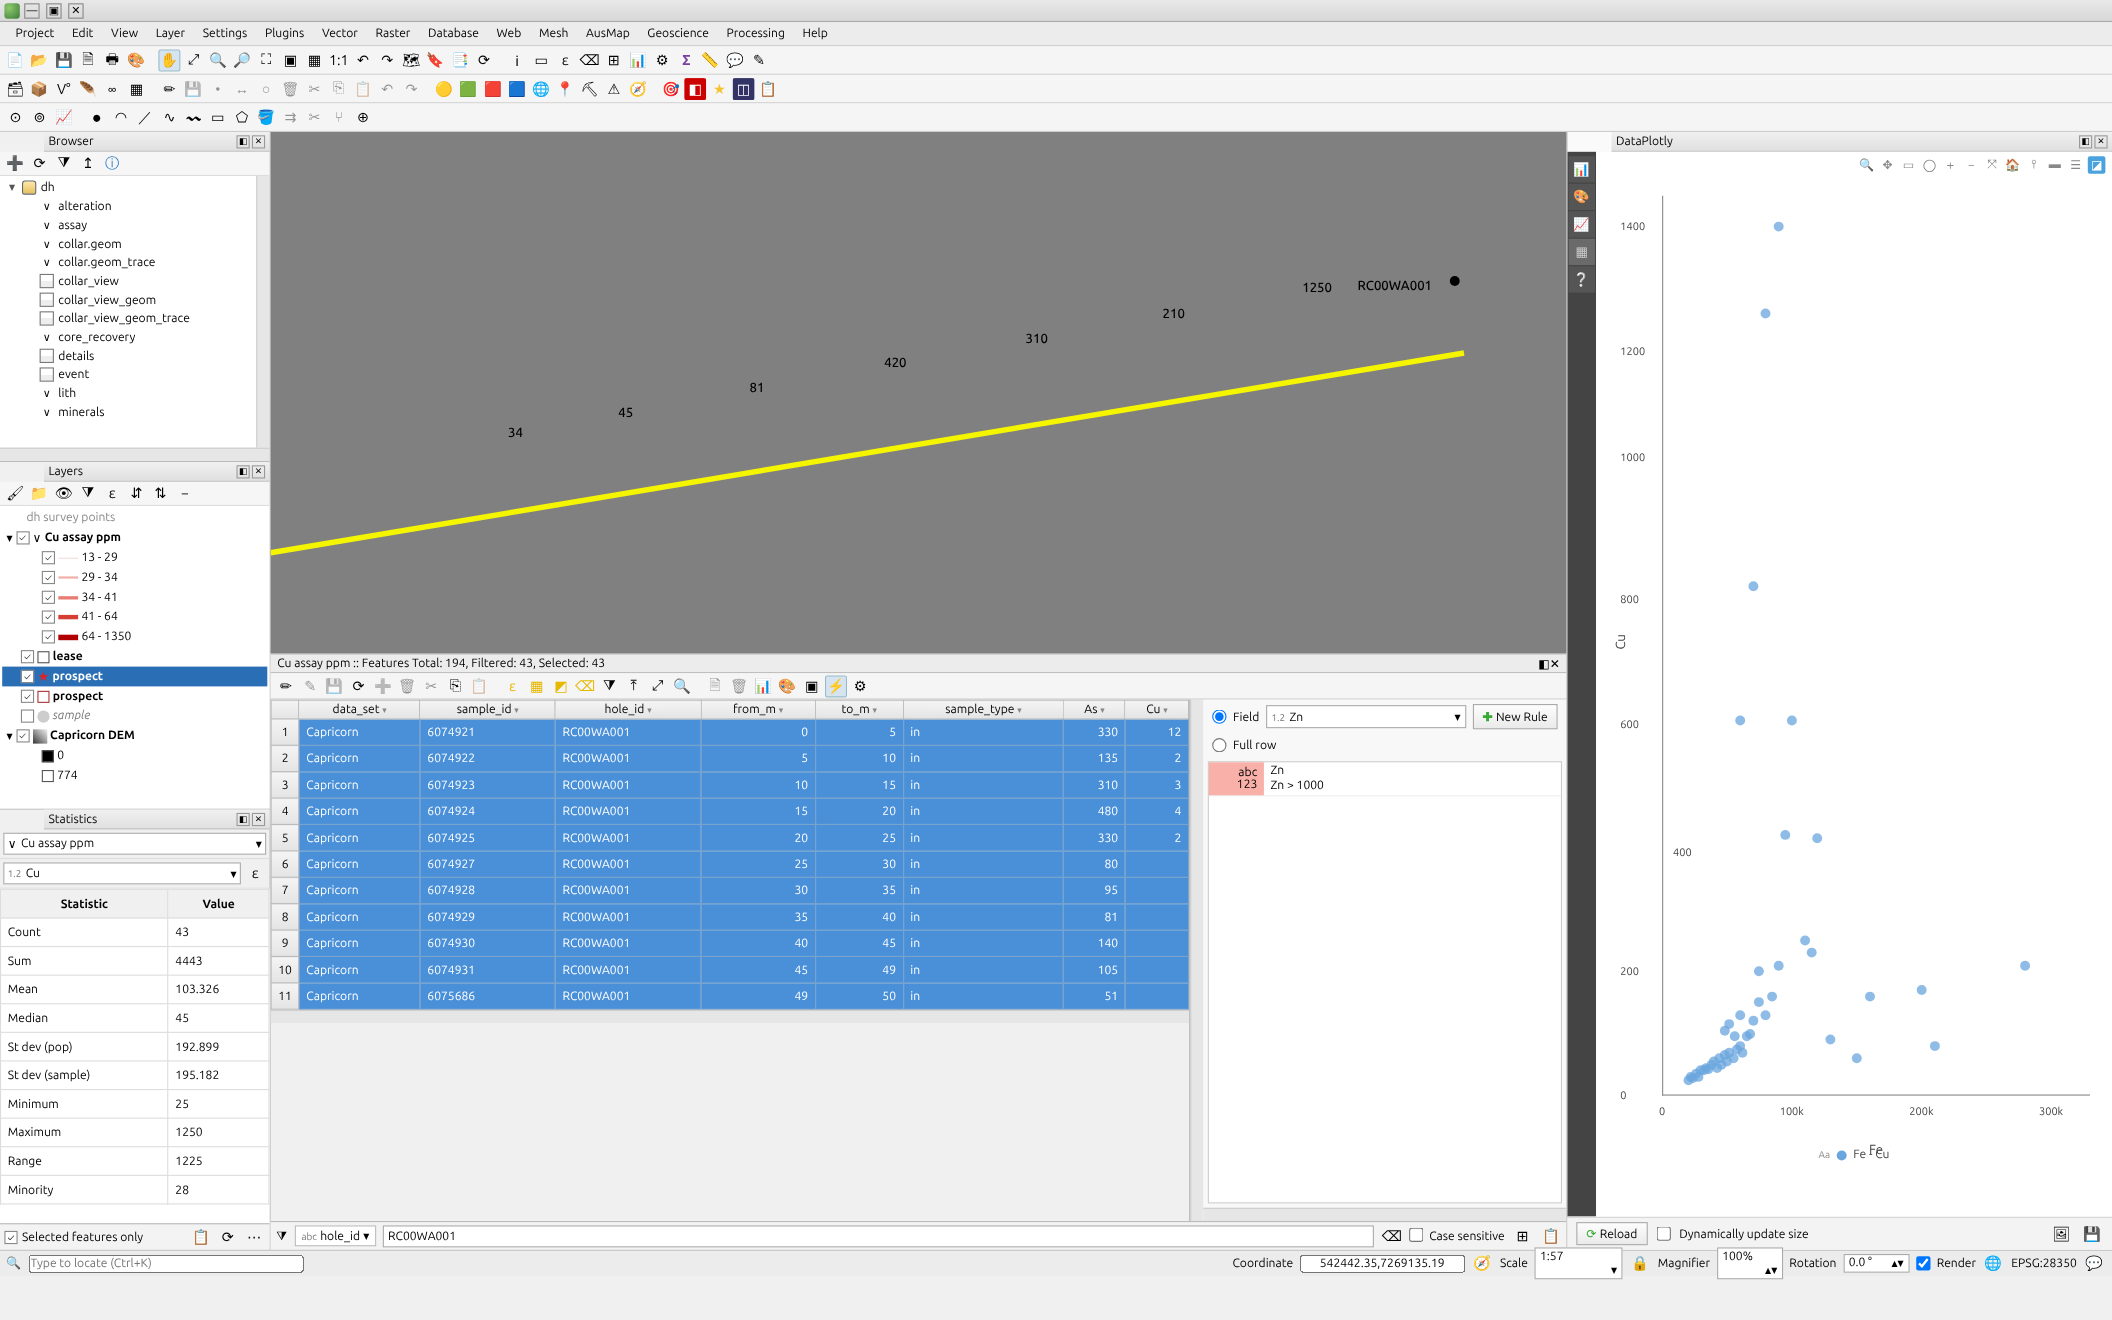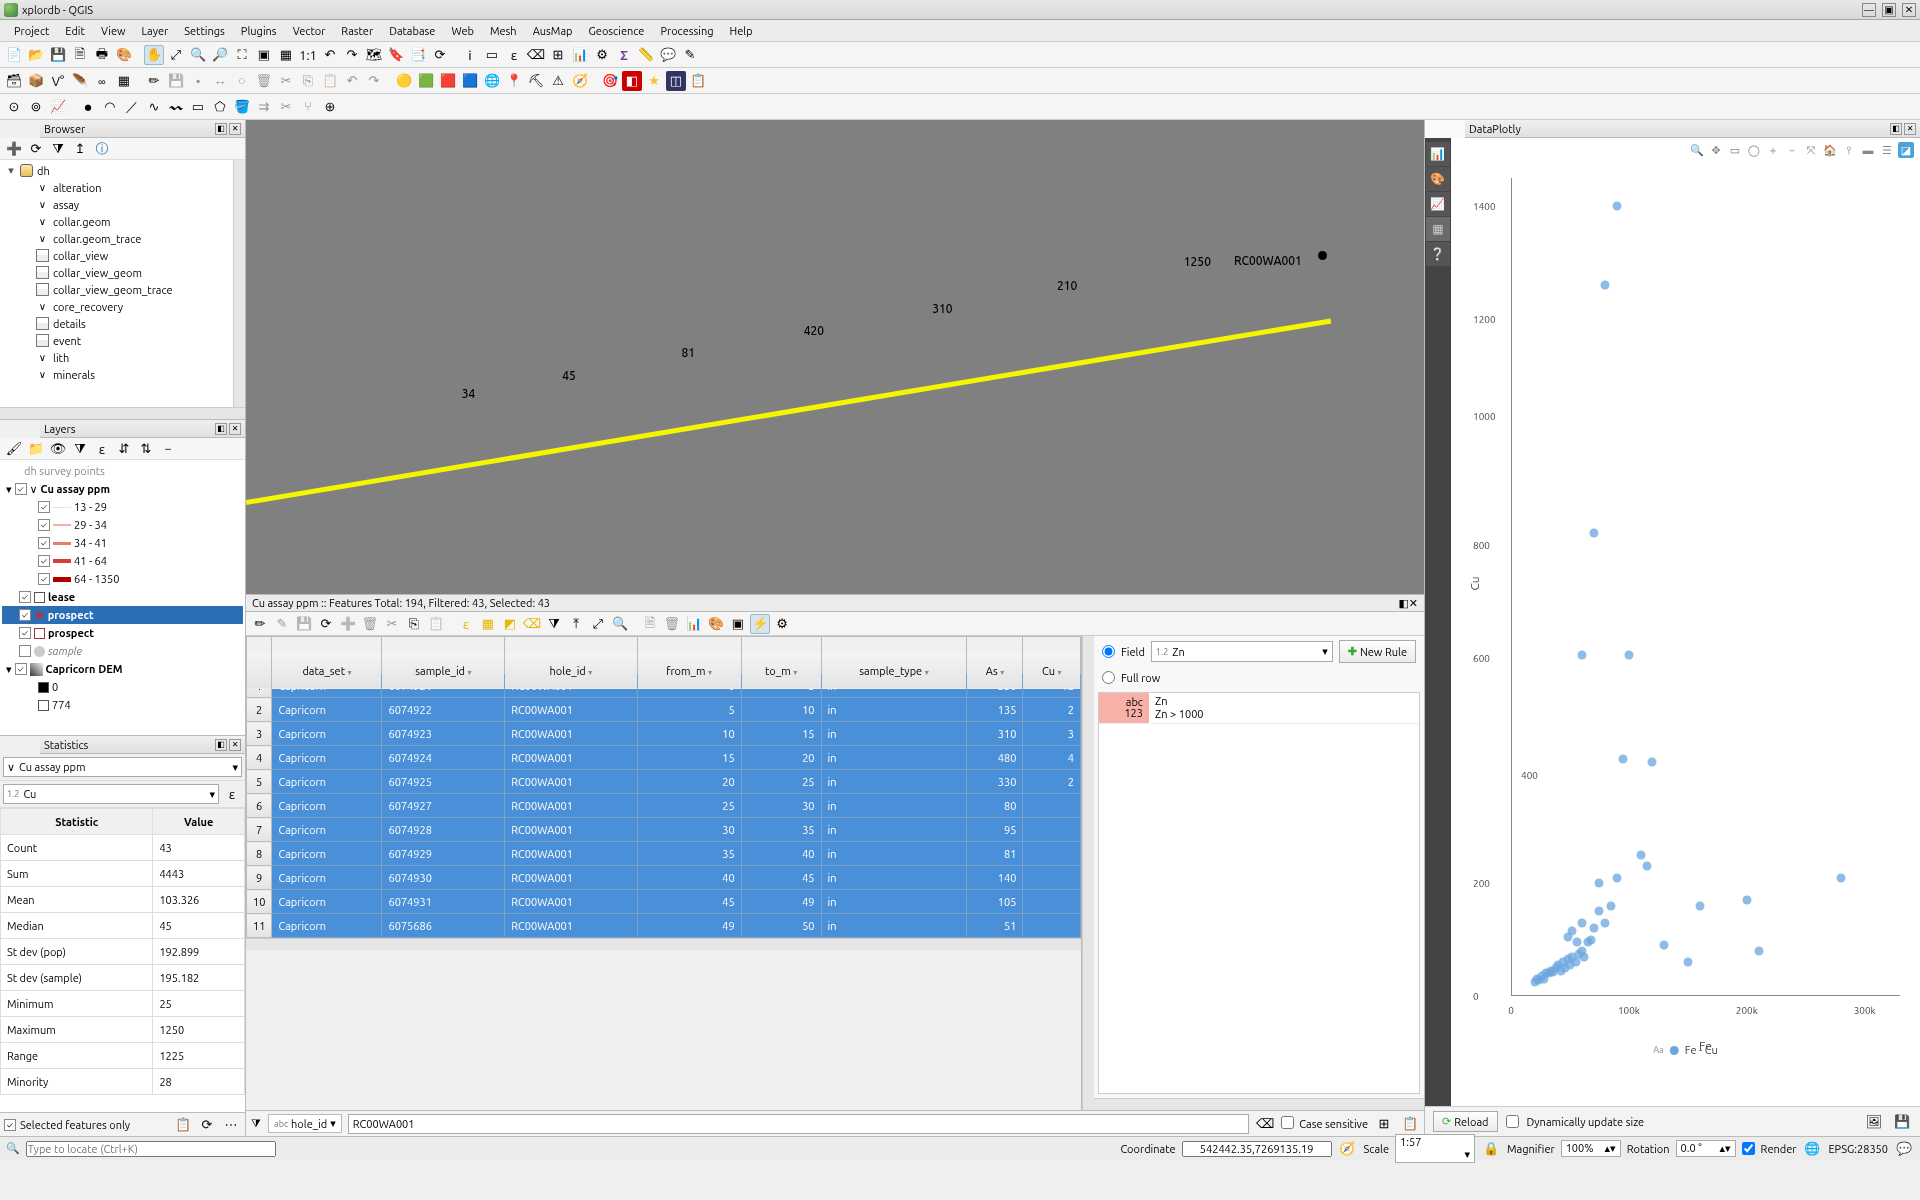--- a/index.html
+++ b/index.html
@@ -70,21 +70,21 @@
 .trace-line { position:absolute; height:5px; background:#f5f500; transform-origin:left center;}
 .trace-label { position:absolute; font-size:12px; color:#000; font-weight:500;}
 
 
 .attr-header { height:18px; background:#ececec; border-top:1px solid #bbb; border-bottom:1px solid #bbb; display:flex; align-items:center; padding:0 6px;}
 .attr-header .sp { flex:1;}
 .attr-toolbar { height:24px; background:#f5f5f5; border-bottom:1px solid #ccc; display:flex; align-items:center; padding:0 4px; gap:2px;}
 .attr-body { flex:1; display:flex; min-height:0;}
 .attr-table-wrap { flex:1; overflow:auto; border-right:1px solid #bbb;}
 .attr-table { border-collapse:collapse; width:100%;}
-.attr-table th { background:linear-gradient(#f4f4f4,#e4e4e4); border:1px solid #bbb; padding:12px 6px; font-weight:normal; position:sticky; top:16px; height:16px;}
+.attr-table th { background:linear-gradient(#f4f4f4,#e4e4e4); border:1px solid #bbb; padding:2px 6px; font-weight:normal; position:sticky; top:0; height:16px;}
 .attr-table td { border:1px solid #7aa3cc; padding:3px 6px; background:#4a90d9; color:#fff; height:24px;}
 .attr-table td.rowhdr { background:linear-gradient(#f4f4f4,#e4e4e4); color:#000; border:1px solid #bbb; text-align:center; width:24px;}
 .attr-table td.num { text-align:right;}
 .attr-right { width:330px; display:flex; flex-direction:column; background:#f8f8f8;}
 .cond-row { display:flex; align-items:center; gap:6px; padding:4px 8px;}
 .cond-row input[type=radio]{ margin:0;}
 .cond-combo { flex:1; border:1px solid #aaa; height:21px; padding:1px 4px; background:#fff;}
 .newrule-btn { border:1px solid #aaa; padding:4px 8px; background:linear-gradient(#fdfdfd,#eaeaea); cursor:pointer; display:flex; align-items:center; gap:3px;}
 .rule-list { flex:1; margin:4px; border:1px solid #ccc; background:#fff;}
 .rule-item { display:flex; border-bottom:1px solid #eee;}
@@ -127,21 +127,20 @@
 
 .sel-footer { height:24px; border-top:1px solid #bbb; display:flex; align-items:center; gap:4px; padding:0 4px; background:#f3f3f3;}
 .sel-footer .cb { width:12px; height:12px; border:1px solid #888; background:#fff; display:flex; align-items:center; justify-content:center; font-size:9px;}
 .sel-footer .cb.checked::after{content:"✓";}
 </style>
 </head>
 <body>
 
 <div class="titlebar">
   <span class="logo"></span>
-  <span class="title">xplordb - QGIS</span>
   <div class="wincontrols">
     <span class="winbtn">—</span>
     <span class="winbtn">▣</span>
     <span class="winbtn">✕</span>
   </div>
 </div>
 
 <div class="menubar" id="menubar">
     <span class="menuitem">Project</span>
     <span class="menuitem">Edit</span>
@@ -911,21 +910,21 @@
   <span class="stat-label">Coordinate</span>
   <input type="text" style="width: 150px; text-align: center;" value="542442.35,7269135.19">
   <span class="tbtn">🧭</span>
   <span class="stat-label">Scale</span>
   <div class="chip" style="width:80px;display:flex;flex-direction:column;">
       <span>1:57</span>
       <span style="margin-left:auto;">▾</span>
     </div>
   <span class="tbtn">🔒</span>
   <span class="stat-label">Magnifier</span>
-  <div class="chip" style="width:60px;display:flex;">
+  <div class="chip" style="width:60px;display:flex;flex-direction:column;">
       <span>100%</span>
       <span style="margin-left:auto;">▴▾</span>
     </div>
   <span class="stat-label">Rotation</span>
   <div class="chip" style="width:60px;display:flex;">
       <span>0.0 °</span>
       <span style="margin-left:auto;">▴▾</span>
     </div>
   <input type="checkbox" checked="" style="">
   <span>Render</span>

